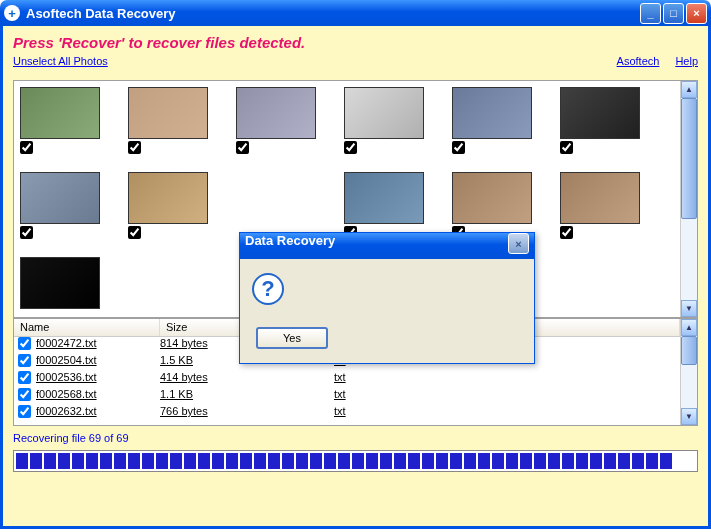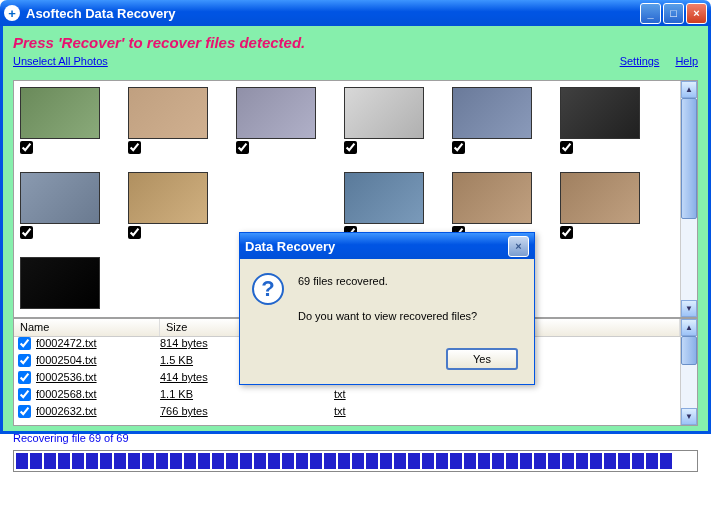--- a/index.html
+++ b/index.html
@@ -7,21 +7,21 @@
 
 .titlebar { height: 26px; background: linear-gradient(to bottom, #3d95ff 0%, #0054e3 45%, #0054e3 55%, #0050d8 100%); display: flex; align-items: center; padding: 0 4px; border-radius: 7px 7px 0 0; }
 .app-icon { width: 16px; height: 16px; background: #fff; border-radius: 50%; margin-right: 6px; display: flex; align-items: center; justify-content: center; color: #0066cc; font-weight: bold; font-size: 13px; }
 .titlebar-text { color: #fff; font-weight: bold; font-size: 13px; flex: 1; }
 .win-buttons { display: flex; gap: 2px; }
 .win-btn { width: 21px; height: 21px; border: 1px solid #fff; border-radius: 3px; display: flex; align-items: center; justify-content: center; color: #fff; font-weight: bold; font-size: 11px; cursor: pointer; }
 .win-btn.min { background: linear-gradient(to bottom, #5a9fe8, #2766d0); }
 .win-btn.max { background: linear-gradient(to bottom, #5a9fe8, #2766d0); }
 .win-btn.close { background: linear-gradient(to bottom, #f0806c, #d03d1f); }
 
-.content { background: #86efac; height: 408px; border: 3px solid #0054e3; border-top: none; padding: 8px 10px; position: relative; }
+.content { background: #fef9c3; height: 503px; border: 3px solid #0054e3; border-top: none; padding: 8px 10px; position: relative; }
 
 .instruction { color: #e91170; font-style: italic; font-size: 15px; font-weight: bold; margin-bottom: 4px; }
 
 .toolbar { display: flex; justify-content: space-between; margin-bottom: 13px; }
 .link { color: #0000ee; text-decoration: underline; cursor: pointer; }
 .link-group { display: flex; gap: 16px; }
 
 .photo-panel { background: #fff; border: 1px solid #a0a0a0; height: 238px; display: flex; }
 .photo-grid { flex: 1; padding: 6px; display: flex; flex-wrap: wrap; gap: 18px 28px; align-content: flex-start; overflow: hidden; }
 .photo-item { display: flex; flex-direction: column; width: 80px; }
@@ -51,27 +51,27 @@
 .td-size { width: 174px; }
 .td-ext { width: 148px; }
 
 .status { color: #0000ee; margin-top: 6px; }
 
 .progress-bar { margin-top: 6px; background: #fff; border: 1px solid #888; height: 22px; padding: 2px; display: flex; gap: 2px; }
 .progress-seg { width: 12px; background: #2020cc; }
 
 
 .dialog { position: absolute; left: 236px; top: 206px; width: 296px; background: #ece9d8; border: 1px solid #0054e3; box-shadow: 2px 2px 6px rgba(0,0,0,0.3); }
-.dialog-titlebar { height: 26px; background: linear-gradient(to bottom, #3d95ff 0%, #0054e3 45%, #0054e3 55%, #0050d8 100%); display: flex; align-items: center; padding: 0 5px; }
+.dialog-titlebar { height: 26px; background: linear-gradient(to bottom, #3d95ff 0%, #0054e3 45%, #0054e3 55%, #0050d8 100%); display: flex; padding: 0 5px; }
 .dialog-title { color: #fff; font-weight: bold; font-size: 13px; flex: 1; }
 .dialog-close { width: 21px; height: 21px; background: linear-gradient(to bottom, #c8d8f0, #7a9dd0); border: 1px solid #fff; border-radius: 3px; display: flex; align-items: center; justify-content: center; color: #3a5a90; font-weight: bold; cursor: pointer; }
 .dialog-body { padding: 14px 12px; display: flex; gap: 14px; }
 .q-icon { width: 32px; height: 32px; border-radius: 50%; border: 2px solid #2266cc; display: flex; align-items: center; justify-content: center; color: #2266cc; font-size: 22px; font-weight: bold; background: #fff; flex-shrink: 0; }
 .dialog-msg { line-height: 1.6; }
-.dialog-buttons { display: flex; justify-content: flex-end; gap: 8px; padding: 8px 16px 14px; }
+.dialog-buttons { display: flex; justify-content: flex-start; gap: 8px; padding: 8px 16px 14px; }
 .dlg-btn { width: 72px; height: 22px; background: linear-gradient(to bottom, #fff, #ece9d8); border: 1px solid #888; border-radius: 3px; cursor: pointer; }
 .dlg-btn.primary { border: 2px solid #4a7ac8; }
 
 
 .t1 { background: linear-gradient(135deg, #6a8a5a, #8aaa7a); }
 .t2 { background: linear-gradient(135deg, #c0a080, #d0b090); }
 .t3 { background: linear-gradient(135deg, #9090a8, #b0b0c8); }
 .t4 { background: linear-gradient(135deg, #d8d8d8, #b0b0b0); }
 .t5 { background: linear-gradient(135deg, #6a7a9a, #8a9aba); }
 .t6 { background: linear-gradient(135deg, #404040, #202020); }
@@ -93,21 +93,21 @@
     <div class="win-btn close">×</div>
   </div>
 </div>
 
 <div class="content">
   <div class="instruction">Press 'Recover' to recover files detected.</div>
 
   <div class="toolbar">
     <span class="link">Unselect All Photos</span>
     <div class="link-group">
-      <span class="link">Settings</span>
+      <span class="link">Asoftech</span>
       <span class="link">Help</span>
     </div>
   </div>
 
   <div class="photo-panel">
     <div class="photo-grid">
       <div class="photo-item">
           <div class="thumb t1"></div>
           <input type="checkbox" class="photo-check" checked="" style="">
         </div>
@@ -280,24 +280,19 @@
       <div class="progress-seg"></div>
   </div>
 
   <div class="dialog">
     <div class="dialog-titlebar">
       <span class="dialog-title">Data Recovery</span>
       <div class="dialog-close">×</div>
     </div>
     <div class="dialog-body">
       <div class="q-icon">?</div>
-      <div class="dialog-msg">
-        <div>69 files recovered.</div>
-        <br>
-        <div>Do you want to view recovered files?</div>
-      </div>
     </div>
     <div class="dialog-buttons">
       <button class="dlg-btn primary">Yes</button>
     </div>
   </div>
 
 </div>
 
 </body></html>

